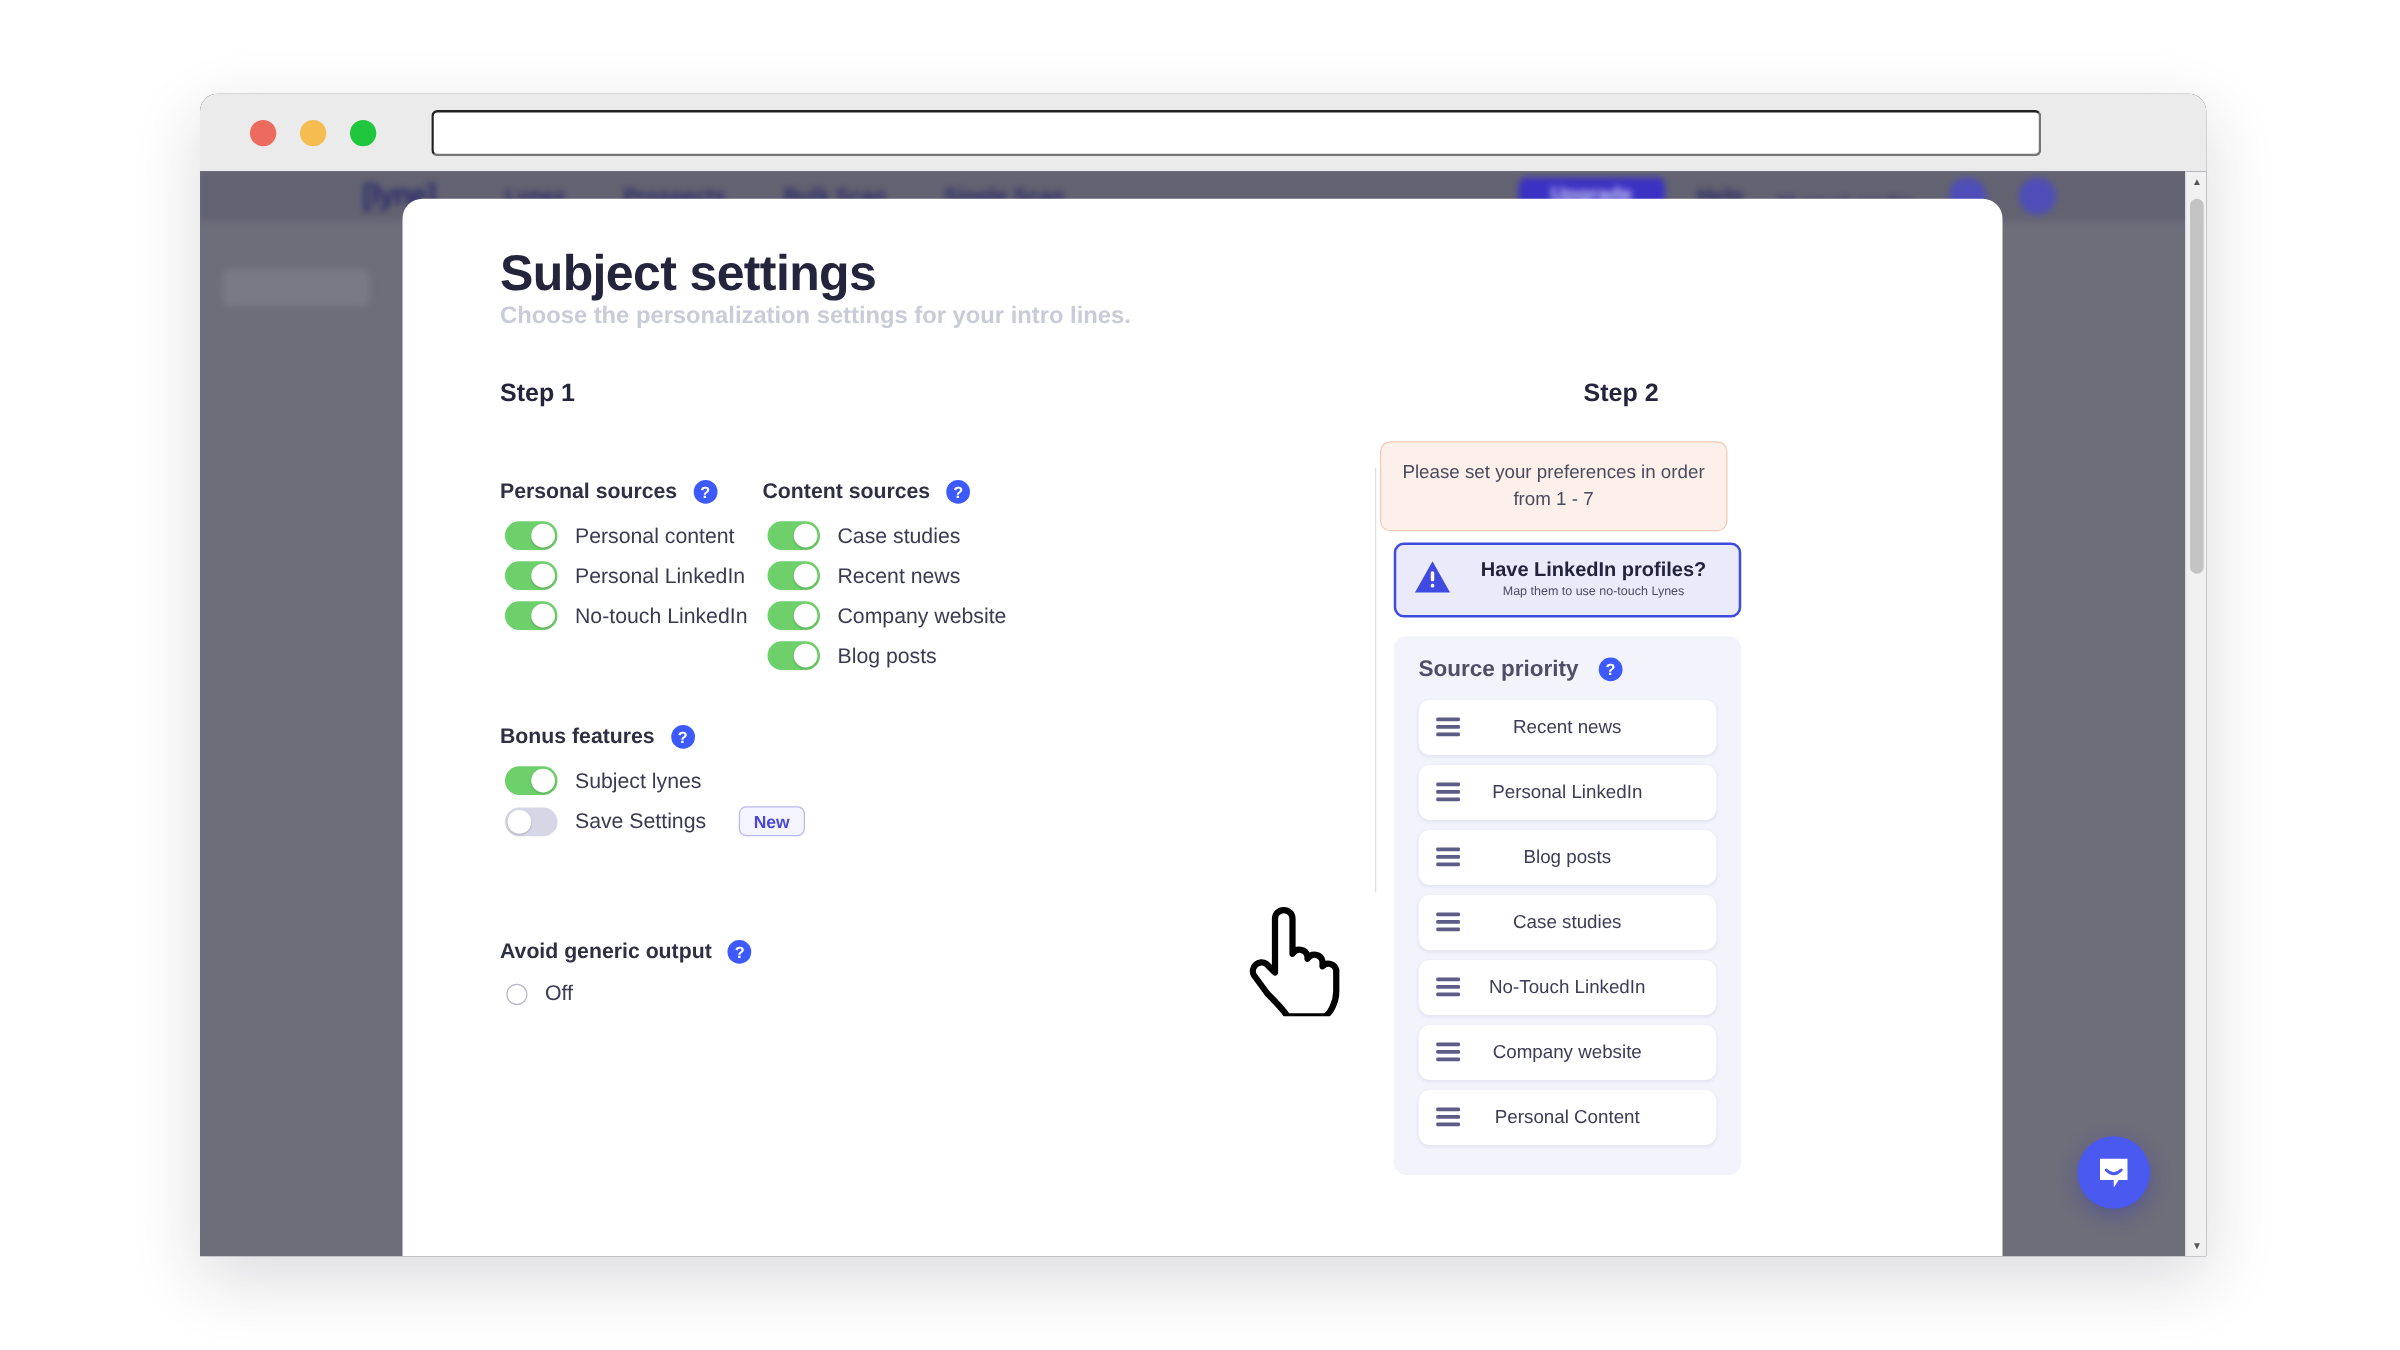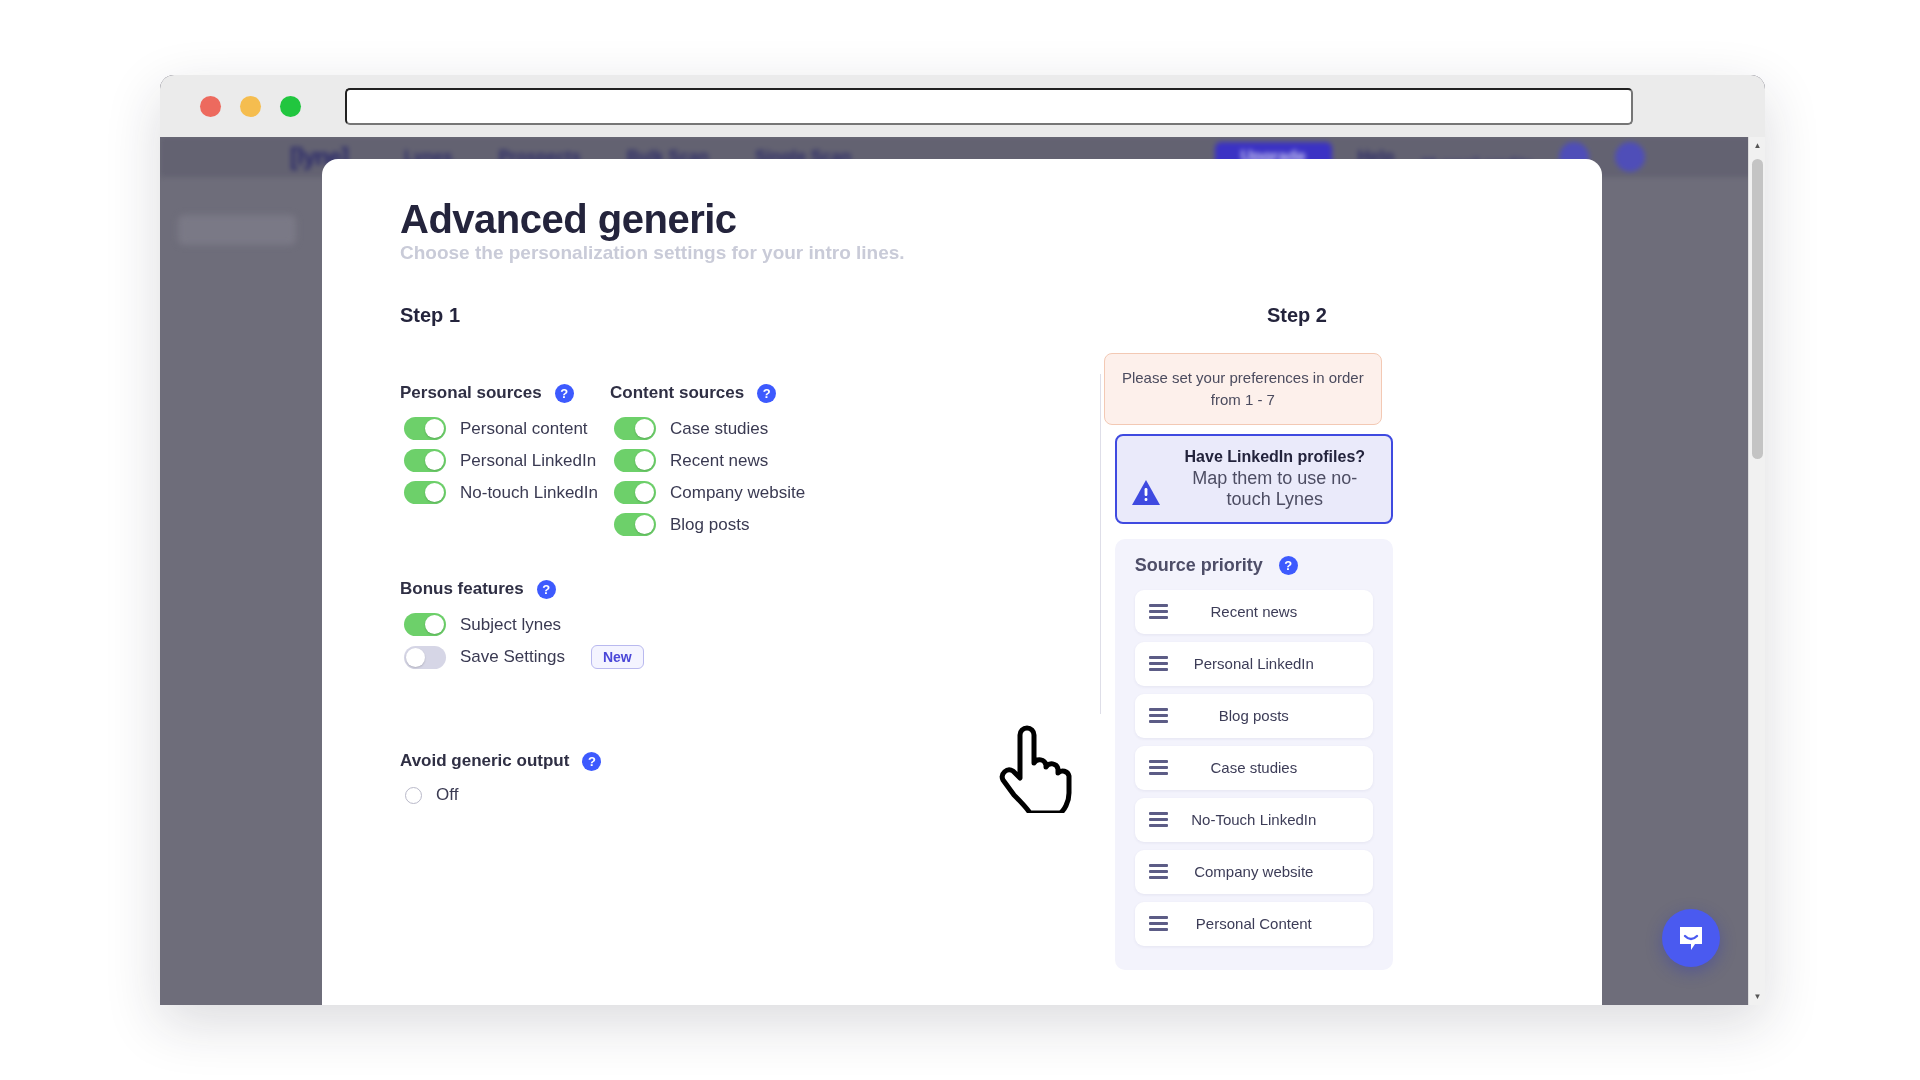--- a/index.html
+++ b/index.html
@@ -233,27 +233,27 @@
   }
   #linkedin-box {
     margin-top: 9px;
     margin-left: 45px;
     width: 278px;
     background: #eaeafa;
     border: 2px solid #3f4ae0;
     border-radius: 8px;
     padding: 12px 14px;
     display: flex;
-    align-items: flex-end;
+    align-items: flex-start;
     gap: 12px;
   }
   #warn-icon { flex: none; }
   #linkedin-text { flex: 1; text-align: center; }
   #linkedin-title { font-size: 16px; font-weight: 800; color: #23233c; }
-  #linkedin-sub { font-size: 18px; color: #4d4d63; margin-top: 2px; }
+  #linkedin-sub { font-size: 10px; color: #4d4d63; margin-top: 2px; }
 
   #priority-panel {
     margin-top: 15px;
     margin-left: 45px;
     width: 278px;
     background: #f3f3fc;
     border-radius: 10px;
     padding: 16px 20px 16px 20px;
   }
   #priority-head {
@@ -353,21 +353,21 @@
         <span class="bg-avatar"></span>
         <span class="bg-avatar"></span>
       </div>
     </div>
 
     <div id="bg-left-card"></div>
 
     <div id="modal">
       <div id="modal-inner">
 
-        <div id="page-title">Advanced generic</div>
+        <div id="page-title">Subject settings</div>
         <div id="page-subtitle">Choose the personalization settings for your intro lines.</div>
 
         <div id="columns">
           <div id="col-divider"></div>
 
           <div id="col-left">
             <div class="step-title">Step 1</div>
 
             <div id="source-cols">
 

